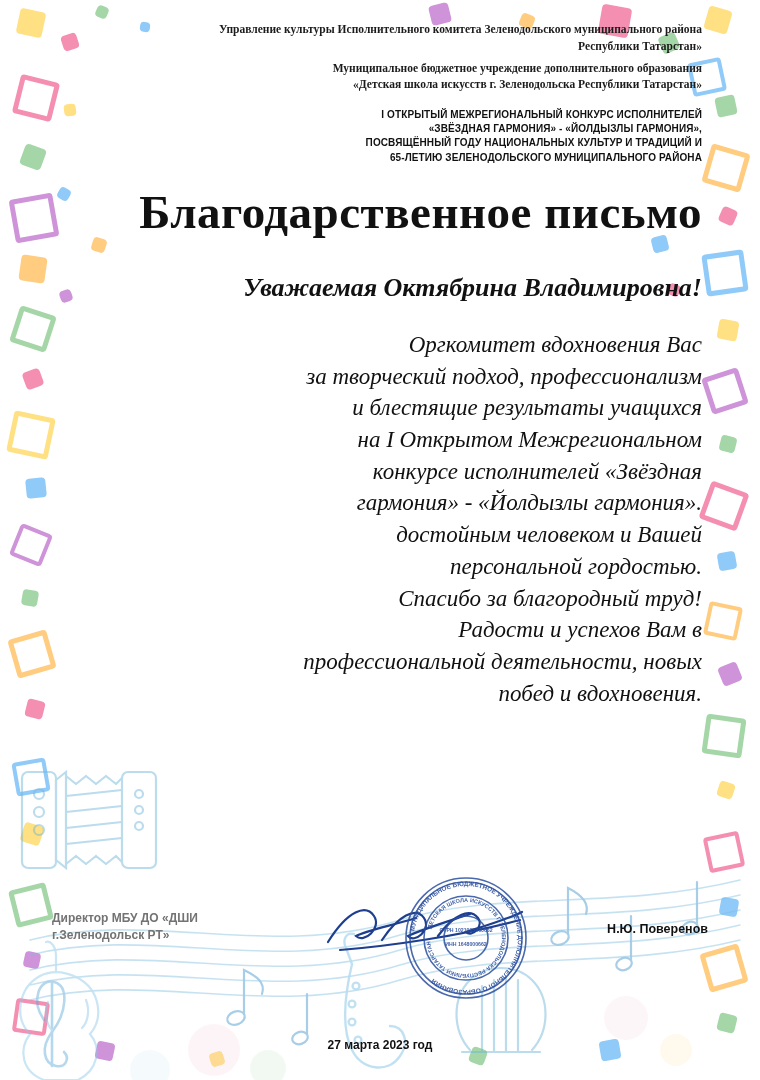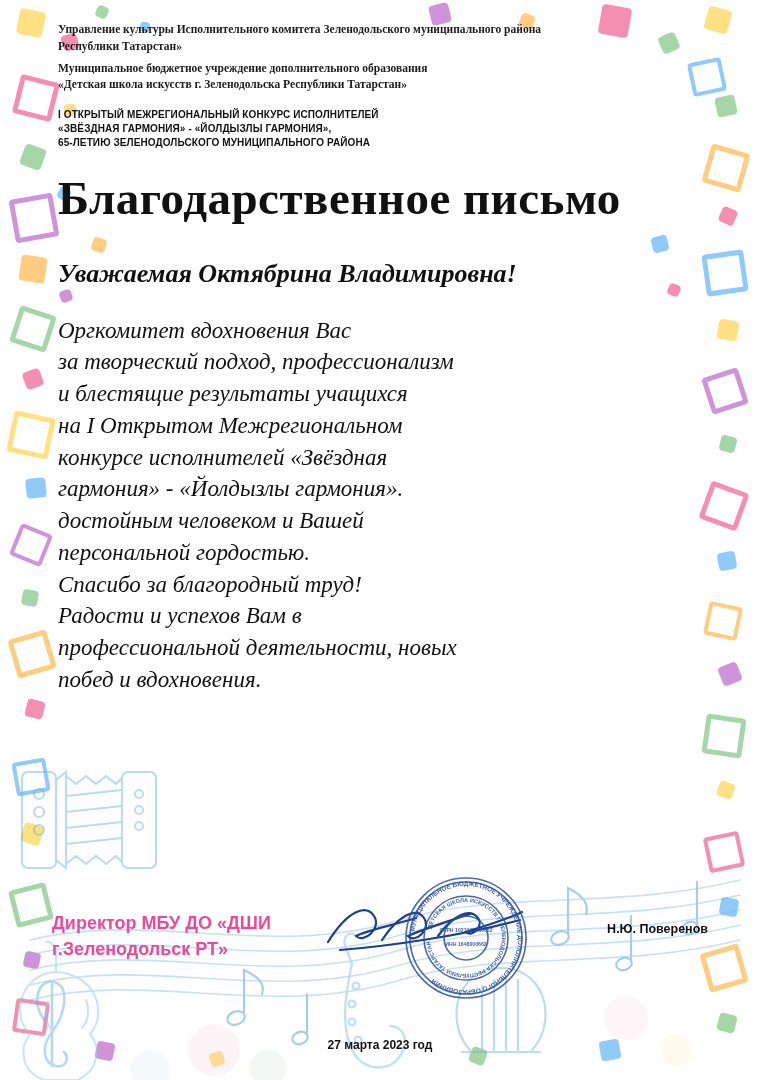--- a/index.html
+++ b/index.html
@@ -48,21 +48,21 @@
   }
 
   
   .content {
     position: relative;
     z-index: 3;
     width: 760px;
     height: 1080px;
     box-sizing: border-box;
     padding: 18px 58px 0 58px;
-    text-align: left;
+    text-align: right;
   }
 
   .org-block {
     font-family: "Liberation Serif", serif;
     font-weight: bold;
     font-size: 11.5px;
     line-height: 1.35;
     color: #1b1b1b;
     margin-top: 4px;
   }
@@ -124,23 +124,23 @@
     height: 70px;
     z-index: 4;
   }
   .sign-left {
     position: absolute;
     left: 52px;
     top: 8px;
     text-align: left;
     font-family: "Liberation Sans", sans-serif;
     font-weight: bold;
-    font-size: 18px;
+    font-size: 12px;
     line-height: 1.45;
-    color: #ec4899;
+    color: #737373;
   }
   .sign-right {
     position: absolute;
     right: 52px;
     top: 20px;
     font-family: "Liberation Sans", sans-serif;
     font-weight: bold;
     font-size: 12.5px;
     color: #111111;
   }
@@ -322,20 +322,21 @@
     <div class="org-block">
       <div>Управление культуры Исполнительного комитета Зеленодольского муниципального района</div>
       <div class="line2">Республики Татарстан»</div>
       <div class="sub">Муниципальное бюджетное учреждение дополнительного образования</div>
       <div>«Детская школа искусств г. Зеленодольска Республики Татарстан»</div>
     </div>
 
     <div class="contest-title">
       <div>I ОТКРЫТЫЙ МЕЖРЕГИОНАЛЬНЫЙ  КОНКУРС ИСПОЛНИТЕЛЕЙ</div>
       <div>«ЗВЁЗДНАЯ ГАРМОНИЯ» - «ЙОЛДЫЗЛЫ ГАРМОНИЯ»,</div>
+      <div>ПОСВЯЩЁННЫЙ ГОДУ НАЦИОНАЛЬНЫХ КУЛЬТУР И ТРАДИЦИЙ И</div>
       <div>65-ЛЕТИЮ ЗЕЛЕНОДОЛЬСКОГО МУНИЦИПАЛЬНОГО РАЙОНА</div>
     </div>
 
     <div class="main-title">Благодарственное письмо</div>
 
     <div class="addressee">Уважаемая Октябрина Владимировна!</div>
 
     <div class="body-text">
       <span class="ln">Оргкомитет вдохновения Вас</span>
       <span class="ln">за творческий подход, профессионализм</span>

